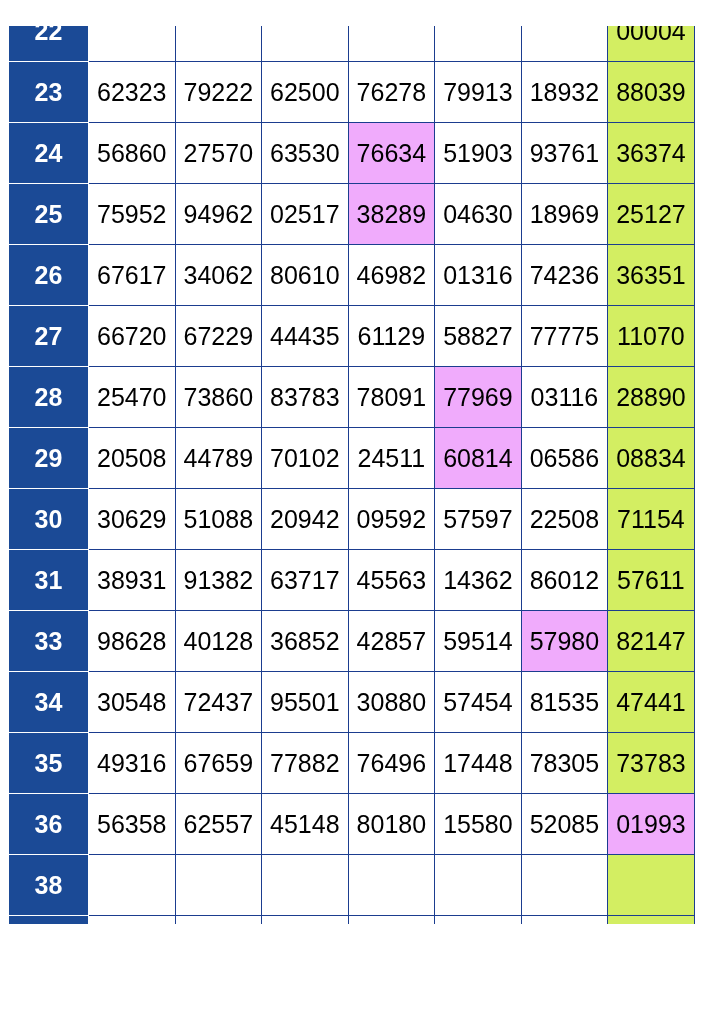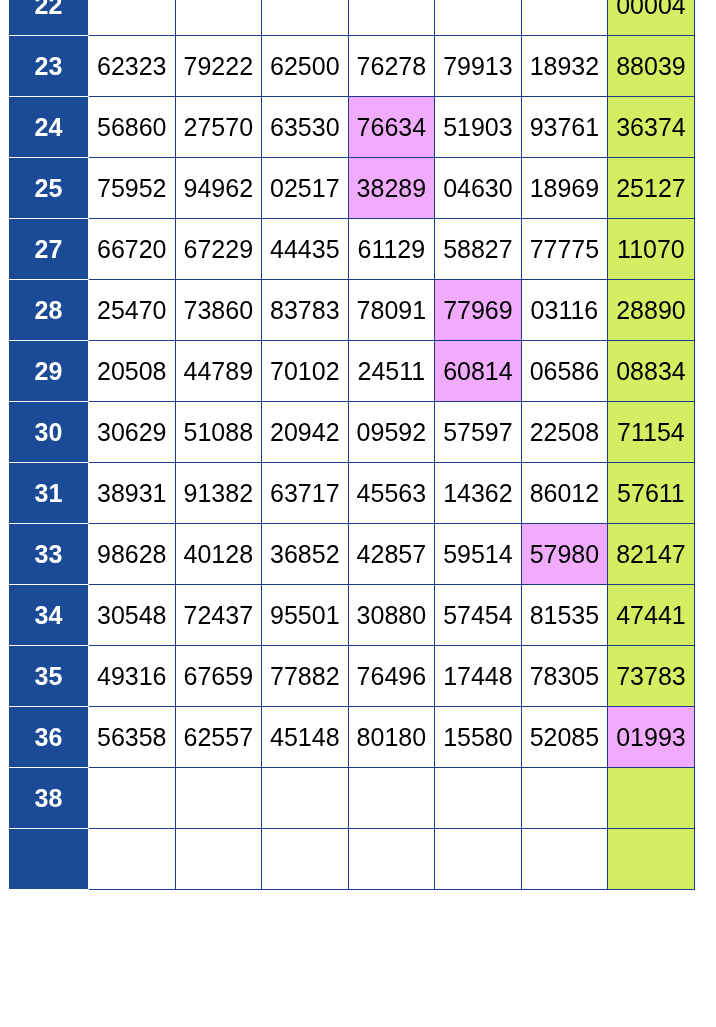--- a/index.html
+++ b/index.html
@@ -11,20 +11,21 @@
     width: 716px;
     height: 1027px;
     overflow: hidden;
     font-family: "Liberation Sans", sans-serif;
   }
   .sheet {
     position: relative;
     width: 716px;
     height: 898px;
     overflow: hidden;
+    margin-top: 26px;
   }
   table.grid {
     border-collapse: collapse;
     table-layout: fixed;
     position: absolute;
     left: 8px;
     top: -26px;
   }
   table.grid td {
     border: 1px solid #1b3d8f;
@@ -100,20 +101,30 @@
           <td class="rowhead">25</td>
           <td class="cell">75952</td>
           <td class="cell">94962</td>
           <td class="cell">02517</td>
           <td class="hl">38289</td>
           <td class="cell">04630</td>
           <td class="cell">18969</td>
           <td class="last">25127</td>
         </tr>
         <tr>
+          <td class="rowhead">26</td>
+          <td class="cell">67617</td>
+          <td class="cell">34062</td>
+          <td class="cell">80610</td>
+          <td class="cell">46982</td>
+          <td class="cell">01316</td>
+          <td class="cell">74236</td>
+          <td class="last">36351</td>
+        </tr>
+        <tr>
           <td class="rowhead">27</td>
           <td class="cell">66720</td>
           <td class="cell">67229</td>
           <td class="cell">44435</td>
           <td class="cell">61129</td>
           <td class="cell">58827</td>
           <td class="cell">77775</td>
           <td class="last">11070</td>
         </tr>
         <tr>

